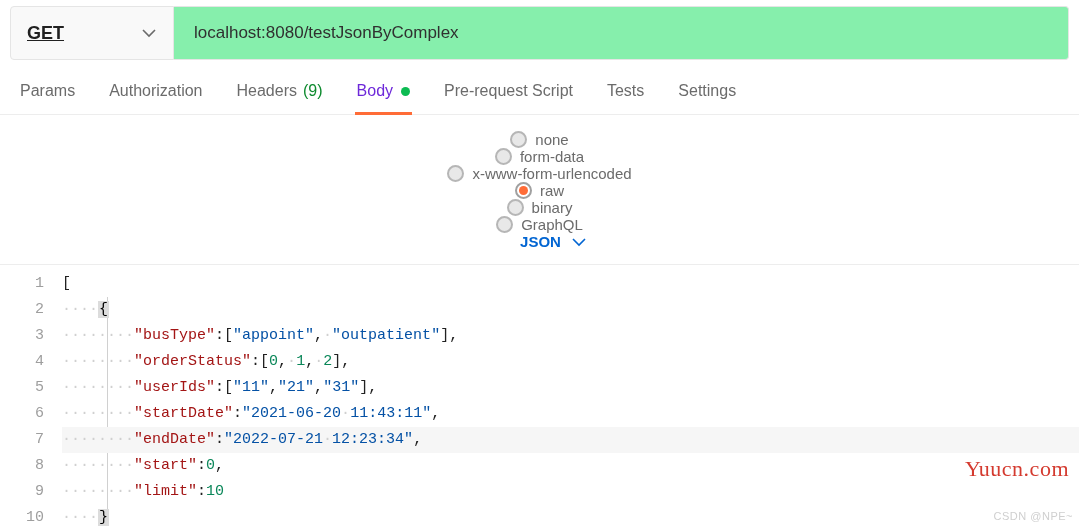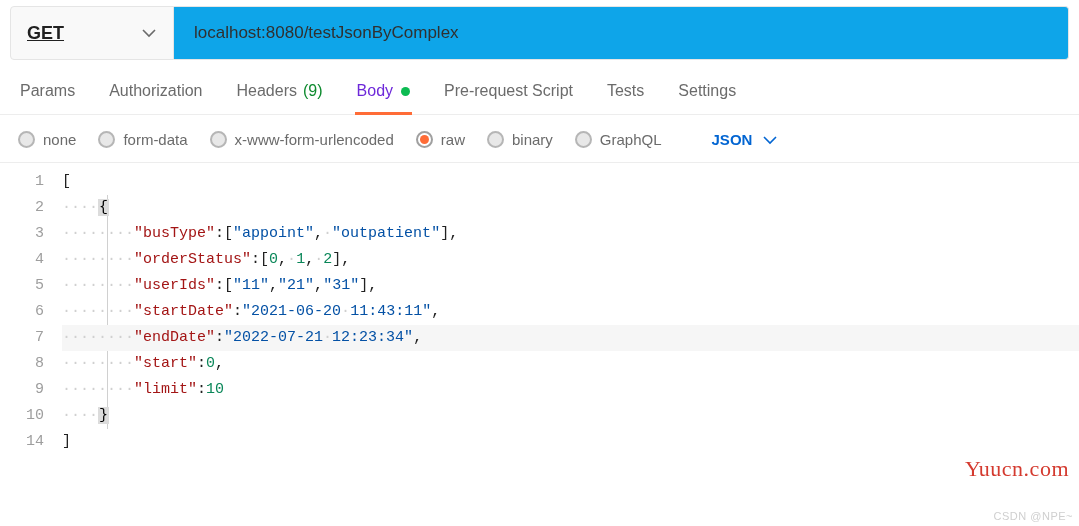--- a/index.html
+++ b/index.html
@@ -44,21 +44,21 @@
   .url-input {
     flex: 1;
     height: 54px;
     border: 1px solid #e5e5e5;
     border-left: none;
     border-radius: 0 4px 4px 0;
     padding: 0 20px;
     font-size: 17px;
     color: #303030;
     outline: none;
-    background: #0ea5e9;
+    background: #86efac;
   }
 
   
   .tabs {
     display: flex;
     align-items: center;
     gap: 30px;
     padding: 22px 18px 0 18px;
     border-bottom: 1px solid #ededed;
     font-size: 16px;
@@ -82,25 +82,25 @@
   .dot-green {
     width: 9px; height: 9px; border-radius: 50%;
     background: #0cbb52;
     display: inline-block;
   }
 
   
   .body-types {
     display: flex;
     align-items: center;
-    gap: 22px;
     padding: 16px 18px 14px 18px;
     font-size: 15px;
     color: #6b6b6b;
     border-bottom: 1px solid #ededed;
+    flex-direction: column;
   }
   .radio-item {
     display: flex;
     align-items: center;
     gap: 8px;
     cursor: pointer;
   }
   .radio {
     width: 17px; height: 17px;
     border-radius: 50%;

